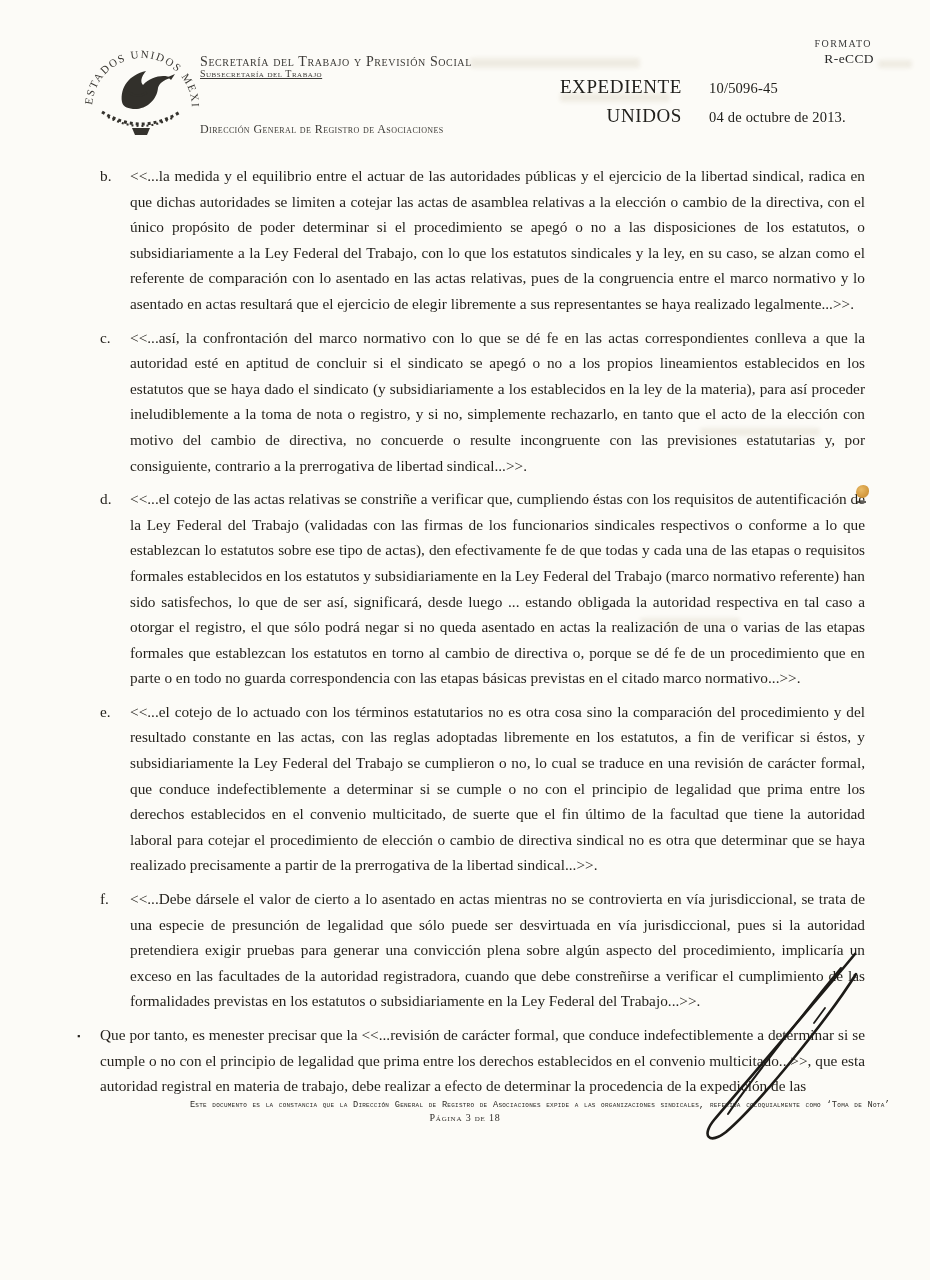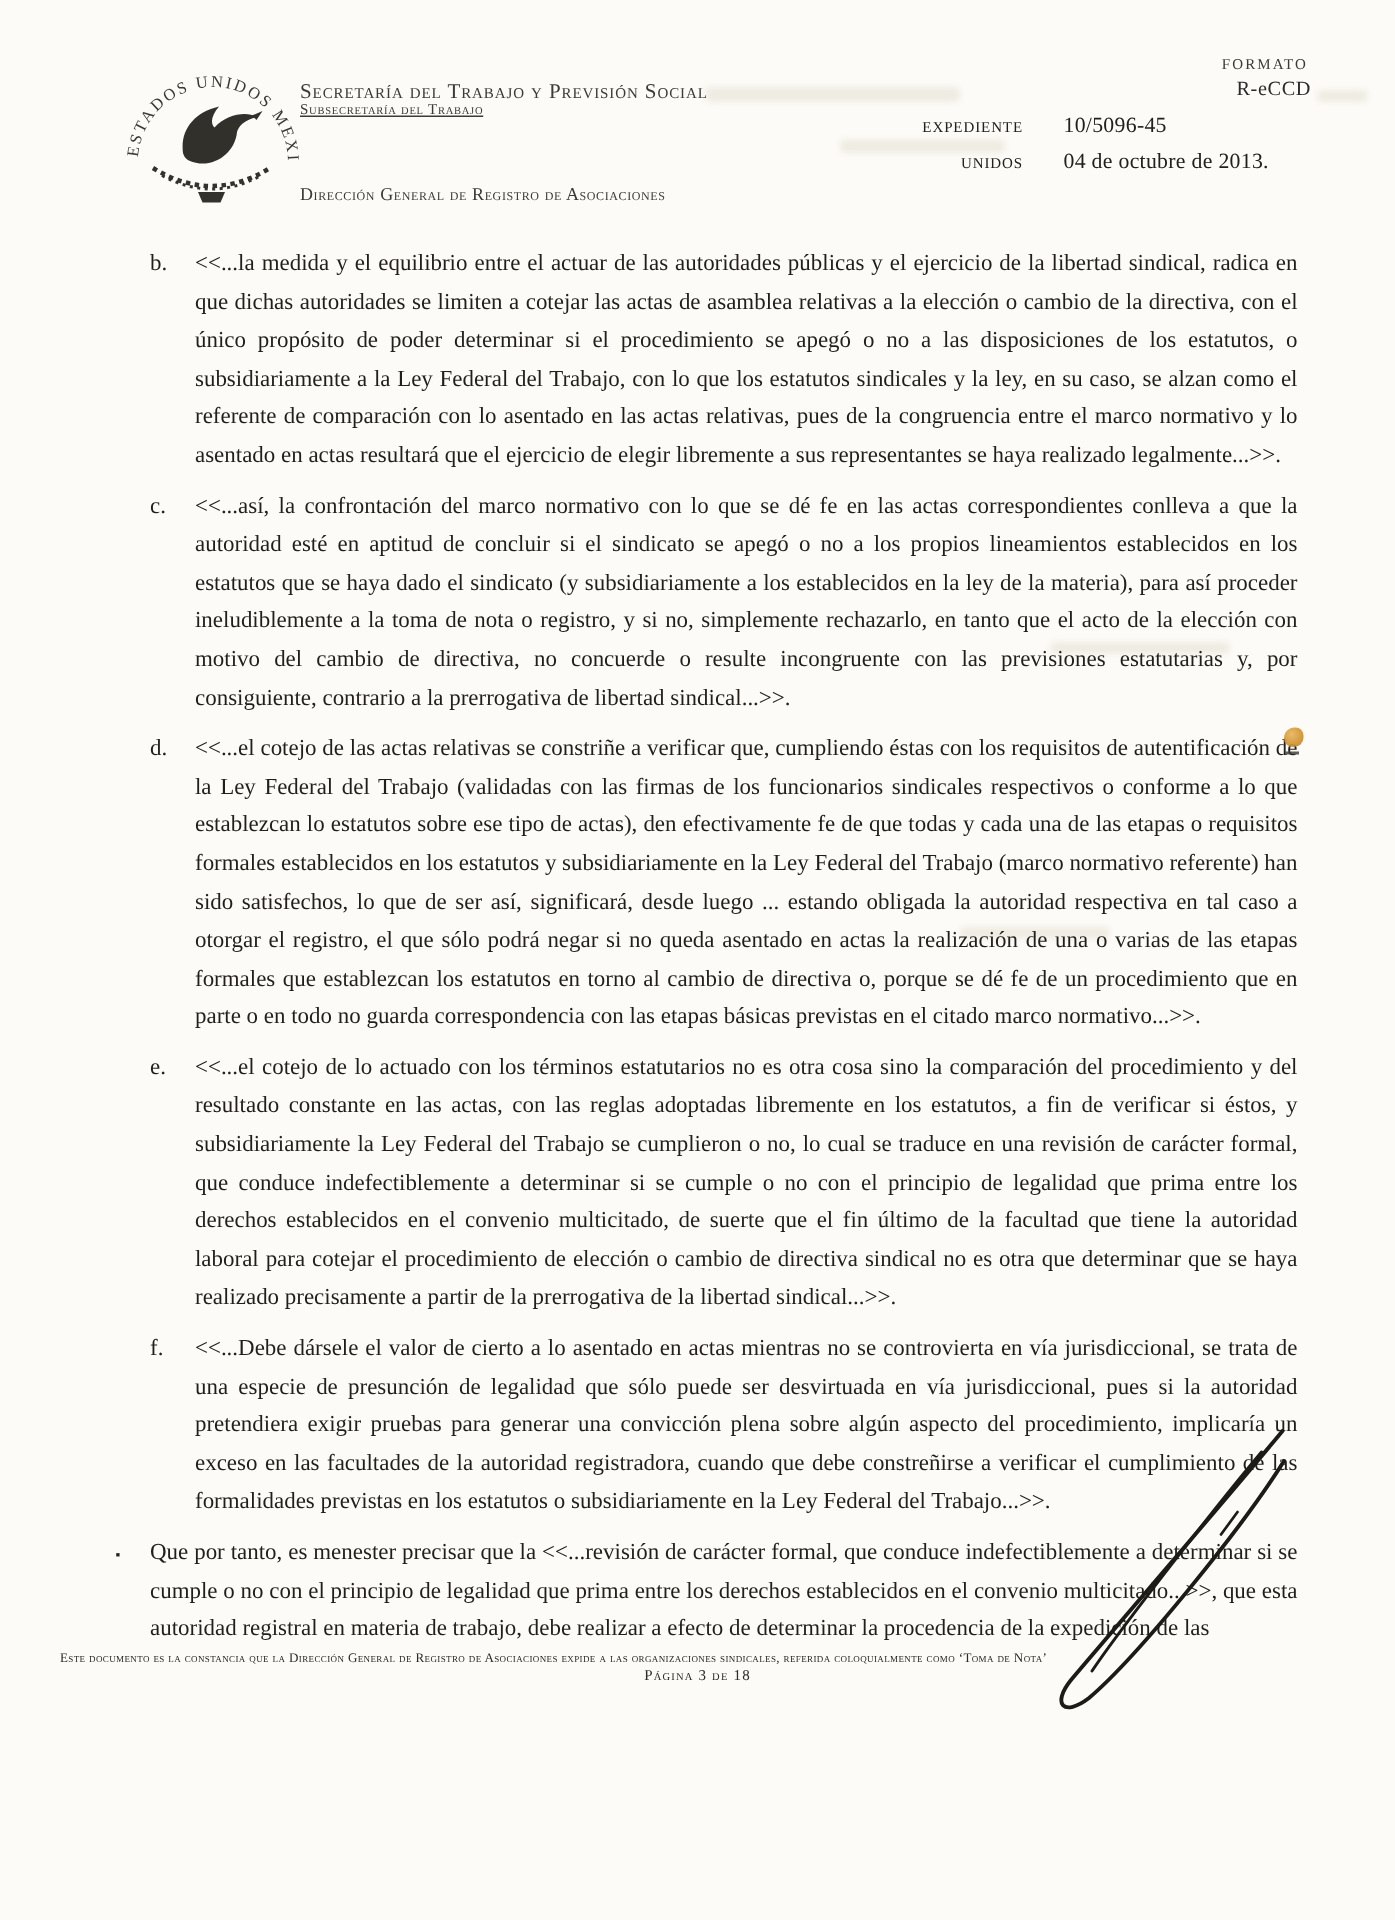--- a/index.html
+++ b/index.html
@@ -11,33 +11,33 @@
   
   .seal { position:absolute; left:70px; top:26px; width:142px; height:124px; }
   .agency { position:absolute; left:200px; color:#3c3a36; font-variant:small-caps; }
   .agency-1 { top:54px;  font-size:14px; letter-spacing:.6px;text-align:center; }
   .agency-2 { top:68px;  font-size:10px; letter-spacing:.5px;text-decoration:underline; }
   .agency-3 { top:122px; font-size:12px;   letter-spacing:.4px; }
   .formato-label { position:absolute; top:38px; right:58px; font-size:10px; letter-spacing:1.4px; color:#3a3a3a; }
   .formato-value { position:absolute; top:51px; right:56px; font-size:13.5px; letter-spacing:.4px; color:#2a2a2a; }
   .fields { position:absolute; left:540px; top:76px; width:340px; }
   .field-row { display:flex; align-items:baseline; margin-bottom:7px; }
-  .field-label { width:142px; text-align:right; font-size:10px; letter-spacing:.6px; color:#21201c; }
+  .field-label { width:142px; text-align:right; font-size:19px; letter-spacing:.6px; color:#21201c; }
   .field-value { margin-left:27px; font-size:14.5px; letter-spacing:.2px; color:#21201c; }
   
   .doc-body { position:absolute; left:100px; top:163px; width:765px; }
   .para { position:relative; margin-left:30px; margin-bottom:8px;
           font-size:15.3px; line-height:25.6px; text-align:justify; color:#221f1a; }
   .para .plabel { position:absolute; left:-30px; top:0; }
   .para.bullet { margin-left:0; }
   .para.bullet .plabel { left:-23px; top:2px; font-size:9px; }
   .u { text-underline-offset:3px; text-decoration-thickness:.9px; }
   
-  .footer-legend { position:absolute; left:40px; right:40px; top:1100px; text-align:left;
-                   font-size:8.7px; letter-spacing:.25px; color:#2c2a26; font-variant:small-caps; }
+  .footer-legend { position:absolute; left:40px; right:40px; top:1100px; text-align:right;
+                   font-size:8.7px; letter-spacing:.25px; color:#2c2a26; font-variant:small-caps;font-family:Liberation Mono, monospace; }
   .footer-page { position:absolute; left:0; right:0; top:1112px; text-align:center;
                  font-size:10px; letter-spacing:.8px; color:#2c2a26; font-variant:small-caps; }
   
   .signature { position:absolute; left:683px; top:948px; width:190px; height:205px; pointer-events:none; }
   .stain { position:absolute; left:856px; top:485px; width:13px; height:13px;
            background:radial-gradient(circle at 40% 35%, #e7b457 0%, #cf8f2c 60%, #b97c22 100%);
            border-radius:60% 45% 55% 50%; opacity:.9; }
   .stain-tick { position:absolute; left:857px; top:501px; width:9px; height:2px; background:#3a3732; opacity:.8; }
   .smudge { position:absolute; background:#cdc4ae; opacity:.28; filter:blur(2px); border-radius:3px; }
   .sm1 { left:470px; top:58px;  width:170px; height:10px; }

